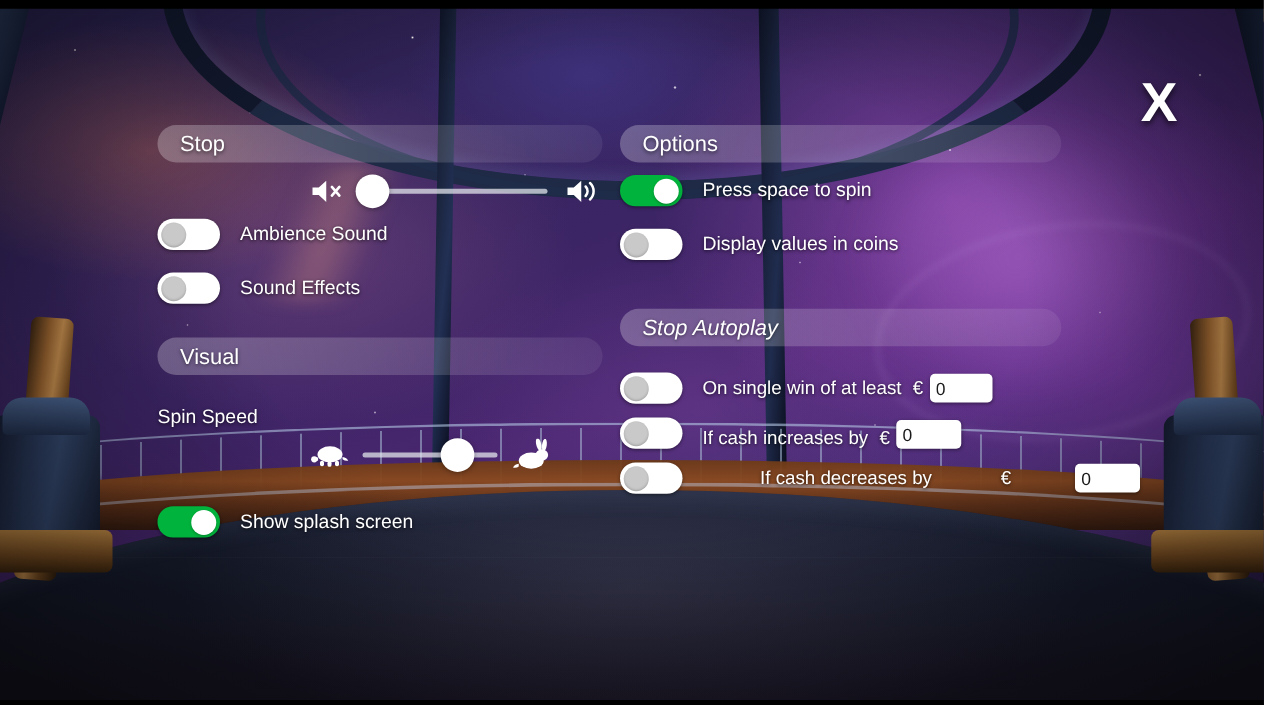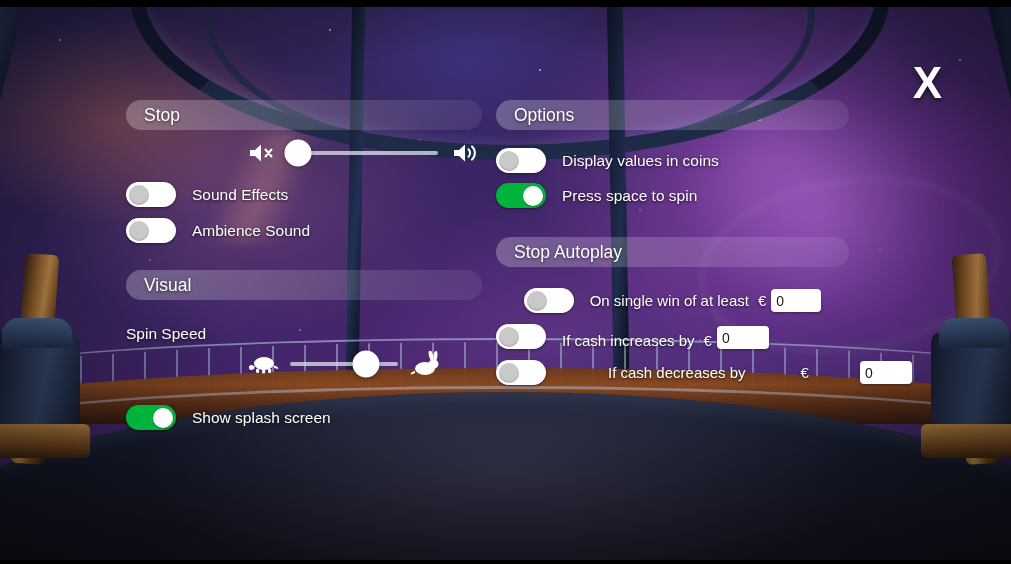--- a/index.html
+++ b/index.html
@@ -322,32 +322,32 @@
 
         <span style="margin-left:14px;">
           <svg class="icon-svg" width="30" height="22" viewBox="0 0 30 22">
             <path d="M2 8 H7 L13 2.5 V19.5 L7 14 H2 Z" fill="#fff"></path>
             <path d="M16.5 7.2 A5.4 5.4 0 0 1 16.5 14.8" stroke="#fff" stroke-width="2" fill="none" stroke-linecap="round"></path>
             <path d="M20 4.4 A9 9 0 0 1 20 17.6" stroke="#fff" stroke-width="2" fill="none" stroke-linecap="round"></path>
           </svg>
         </span>
       </div>
 
+      <div class="row" style="margin-top:11px;">
+        <div class="toggle off">
+          <div class="knob"></div>
+        </div>
+        <span class="label" style="margin-left:16px;">Ambience Sound</span>
+      </div>
+
       <div class="row" style="margin-top:18px;">
         <div class="toggle off">
           <div class="knob"></div>
         </div>
         <span class="label" style="margin-left:16px;">Sound Effects</span>
-      </div>
-
-      <div class="row" style="margin-top:11px;">
-        <div class="toggle off">
-          <div class="knob"></div>
-        </div>
-        <span class="label" style="margin-left:16px;">Ambience Sound</span>
       </div>
 
       <div class="section-header" style="margin-top:27px;">
         <span>Visual</span>
       </div>
 
       <div class="label" style="margin-top:25px;">Spin Speed</div>
 
       <div class="row slider-wrap" style="margin-top:8px; padding-left:122px;">
 
@@ -385,39 +385,39 @@
         <span class="label" style="margin-left:16px;">Show splash screen</span>
       </div>
     </div>
 
     <div class="panel" id="panel-right">
 
       <div class="section-header">
         <span>Options</span>
       </div>
 
-      <div class="row" style="margin-top:18px;">
-        <div class="toggle off">
-          <div class="knob"></div>
-        </div>
-        <span class="label" style="margin-left:16px;">Display values in coins</span>
-      </div>
-
       <div class="row" style="margin-top:10px;">
         <div class="toggle on">
           <div class="knob"></div>
         </div>
         <span class="label" style="margin-left:16px;">Press space to spin</span>
       </div>
 
-      <div class="section-header" style="margin-top:29px;">
+      <div class="row" style="margin-top:18px;">
+        <div class="toggle off">
+          <div class="knob"></div>
+        </div>
+        <span class="label" style="margin-left:16px;">Display values in coins</span>
+      </div>
+
+      <div class="section-header" style="margin-top:39px;font-style:italic;">
         <span>Stop Autoplay</span>
       </div>
 
-      <div class="row" style="margin-top:21px;justify-content:center;">
+      <div class="row" style="margin-top:21px;">
         <div class="toggle off">
           <div class="knob"></div>
         </div>
         <span class="label label-small" style="margin-left:16px;">On single win of at least</span>
         <span class="cur" style="margin-left:9px;">€</span>
         <input class="num-field" type="text" value="0" style="">
       </div>
 
       <div class="row" style="margin-top:11px;align-items:flex-end;">
         <div class="toggle off">

